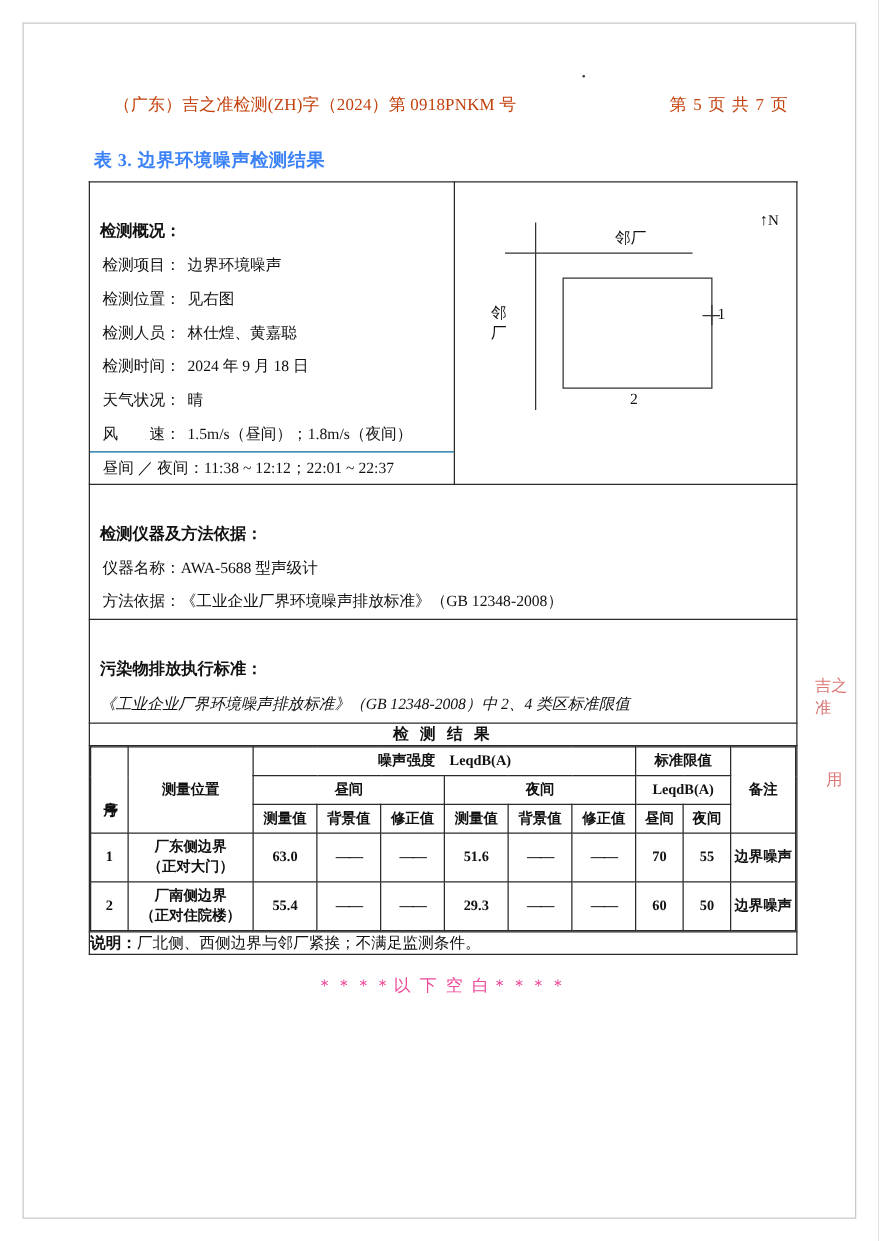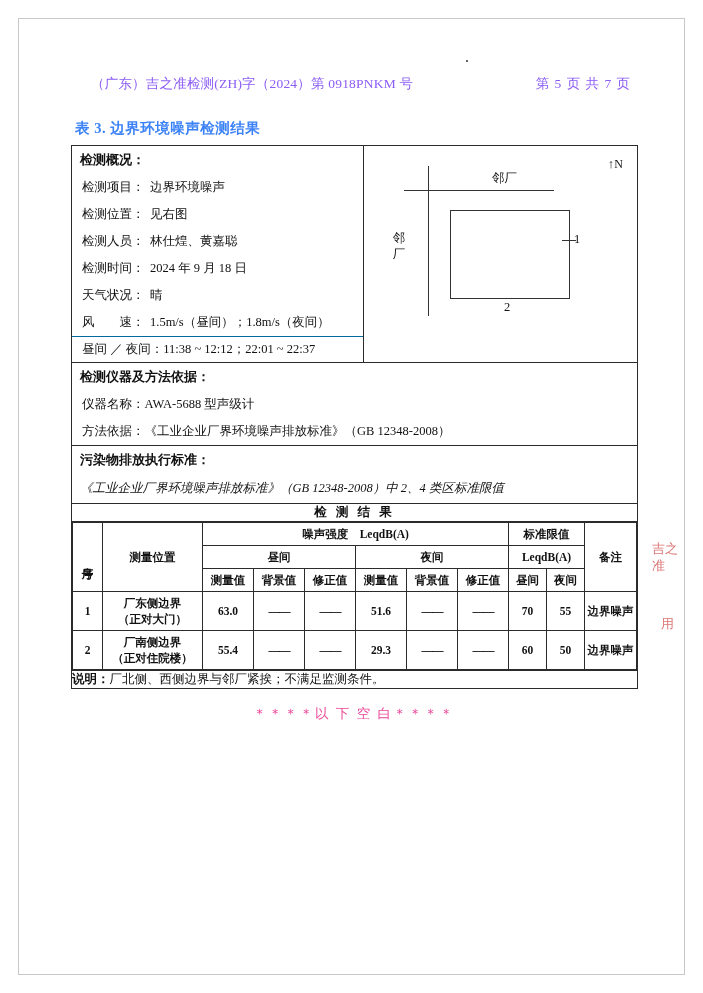--- a/index.html
+++ b/index.html
@@ -35,21 +35,21 @@
     left: 52px;
     top: 56px;
     width: 566px;
   }
   .header-row {
     display: flex;
     justify-content: space-between;
     align-items: flex-end;
     font-size: 13.5px;
     letter-spacing: 0.2px;
-    color: #8b5cf6;
+    color: #c2410c;
     padding: 0 2px 0 20px;
   }
   .header-right {
     font-size: 13.5px;
     letter-spacing: 1px;
     padding-right: 4px;
   }
   .table-caption {
     margin-top: 26px;
     margin-left: 4px;
@@ -68,20 +68,21 @@
     border: 1px solid #2b2b2b;
     font-size: 12.5px;
     color: #111;
     padding: 0;
     vertical-align: middle;
   }
   .sect-title {
     font-weight: bold;
     font-size: 13px;
     padding: 5px 8px;
+    margin-top: 25px;
   }
   .info-line {
     padding: 4px 8px 4px 10px;
     font-size: 12.5px;
     line-height: 19px;
     white-space: nowrap;
   }
   .lbl {
     display: inline-block;
     min-width: 68px;

